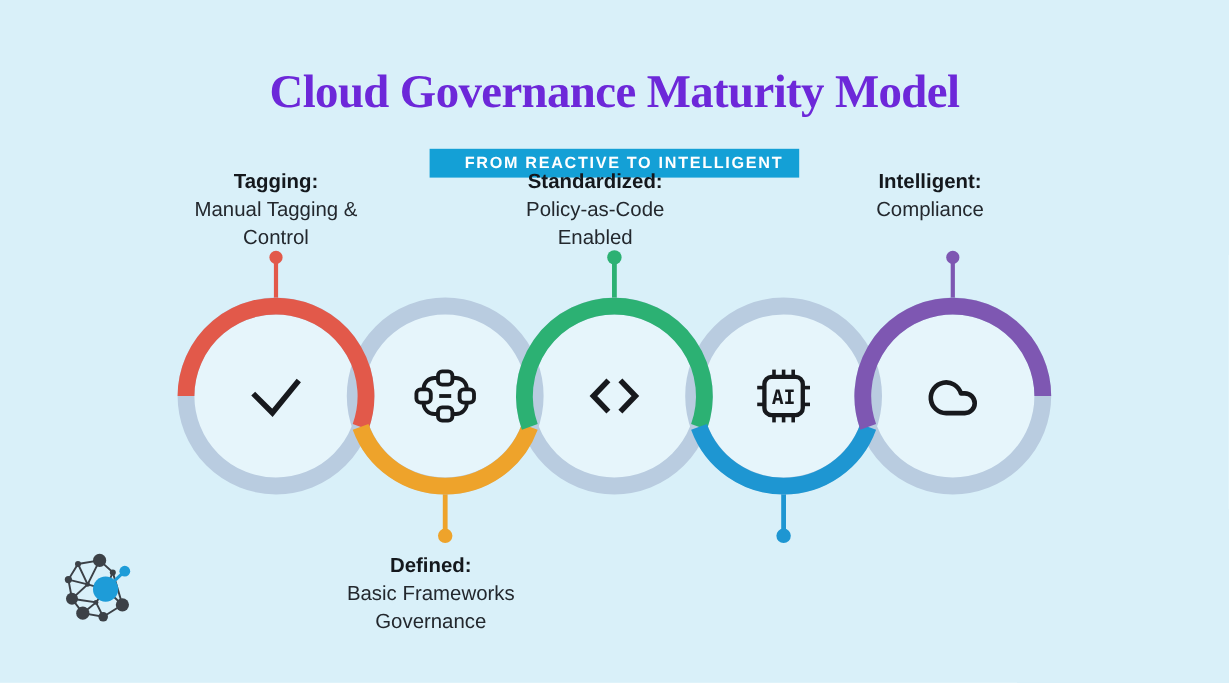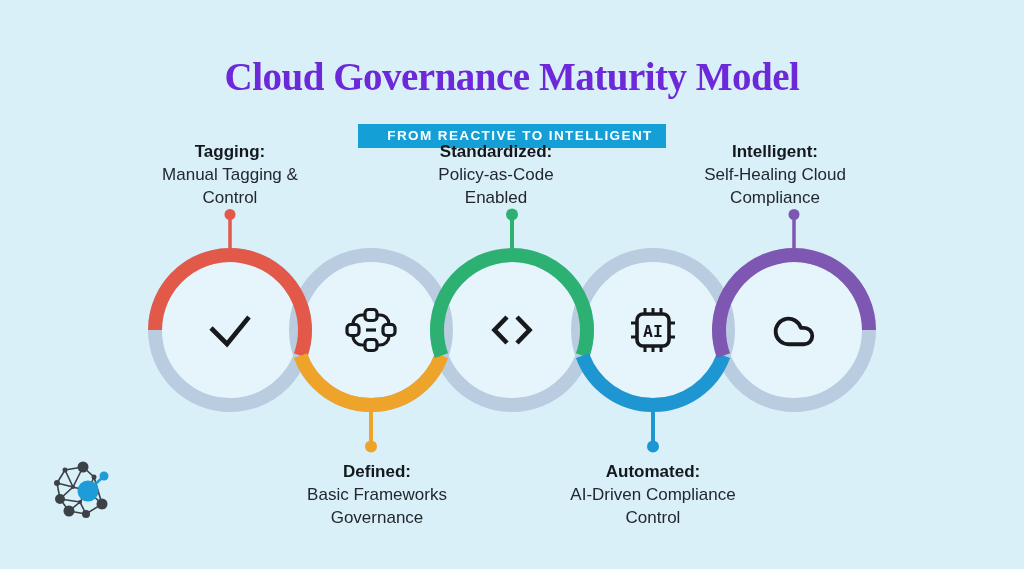--- a/index.html
+++ b/index.html
@@ -30,32 +30,26 @@
     <div>Manual Tagging &amp;</div>
     <div>Control</div>
   </div>
   <div class="label top" style="left:381px">
     <div class="head">Standardized:</div>
     <div>Policy-as-Code</div>
     <div>Enabled</div>
   </div>
   <div class="label top" style="left:660px">
     <div class="head">Intelligent:</div>
-    <div>Self-Healing Cloud</div>
     <div>Compliance</div>
   </div>
-  <div class="label bottom" style="left:262px">
+  <div class="label bottom" style="left:244px">
     <div class="head">Defined:</div>
     <div>Basic Frameworks</div>
     <div>Governance</div>
-  </div>
-  <div class="label bottom" style="left:538px">
-    <div class="head">Automated:</div>
-    <div>AI-Driven Compliance</div>
-    <div>Control</div>
   </div>
 
   <svg width="1024" height="569" viewBox="0 0 1024 569">
 
     <g>
       <line x1="230" y1="218" x2="230" y2="253" stroke-width="3.5" stroke="#e2594a"></line>
       <circle cx="230" cy="214.5" r="5.5" fill="#e2594a"></circle>
     </g>
     <g>
       <line x1="512" y1="218" x2="512" y2="253" stroke-width="4" stroke="#2cb173"></line>

